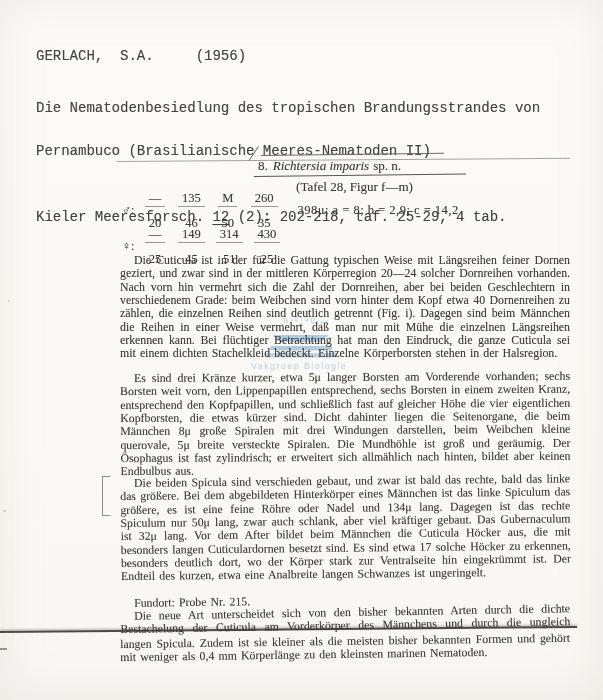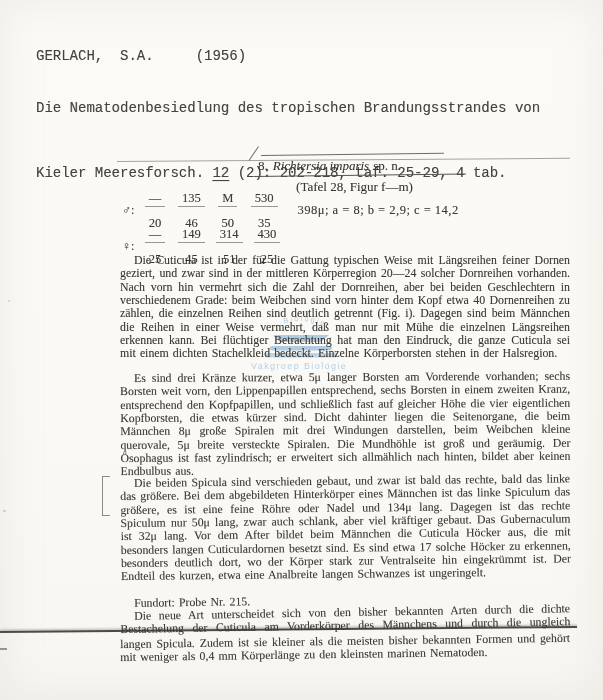--- a/index.html
+++ b/index.html
@@ -79,20 +79,21 @@
   .stamp{position:absolute;left:243px;top:305px;width:115px;height:68px;z-index:1;opacity:0.62;}
 </style>
 </head>
 <body>
 
 <div class="page">
 
   <div class="citation">
     <div class="cit-line1">GERLACH,  S.A.     (1956)</div>
     <div class="cit-line2">Die Nematodenbesiedlung des tropischen Brandungsstrandes von</div>
+    <div class="cit-line3">Pernambuco (Brasilianische Meeres-Nematoden II)</div>
     <div class="cit-line4"><span>Kieler Meeresforsch. </span><span class="vol">12</span><span> (2): 202-218, taf. 25-29, 4 tab.</span></div>
   </div>
 
   <div class="rule-top"></div>
 
   <div class="heading-hook"></div>
   <div class="heading-overline"></div>
   <div class="heading-underline"></div>
 
   <div class="heading ink">
@@ -108,21 +109,21 @@
       </span>
     <span class="frac">
         <span class="num">135</span>
         <span class="den">46</span>
       </span>
     <span class="frac">
         <span class="num">M</span>
         <span class="den">50</span>
       </span>
     <span class="frac">
-        <span class="num">530</span>
+        <span class="num">260</span>
         <span class="den">35</span>
       </span>
     <span class="result">398μ; a = 8; b = 2,9; c = 14,2</span>
   </div>
 
   <div class="formula formula-female ink">
     <span class="sex">♀:</span>
     <span class="frac">
         <span class="num">—</span>
         <span class="den">25</span>

